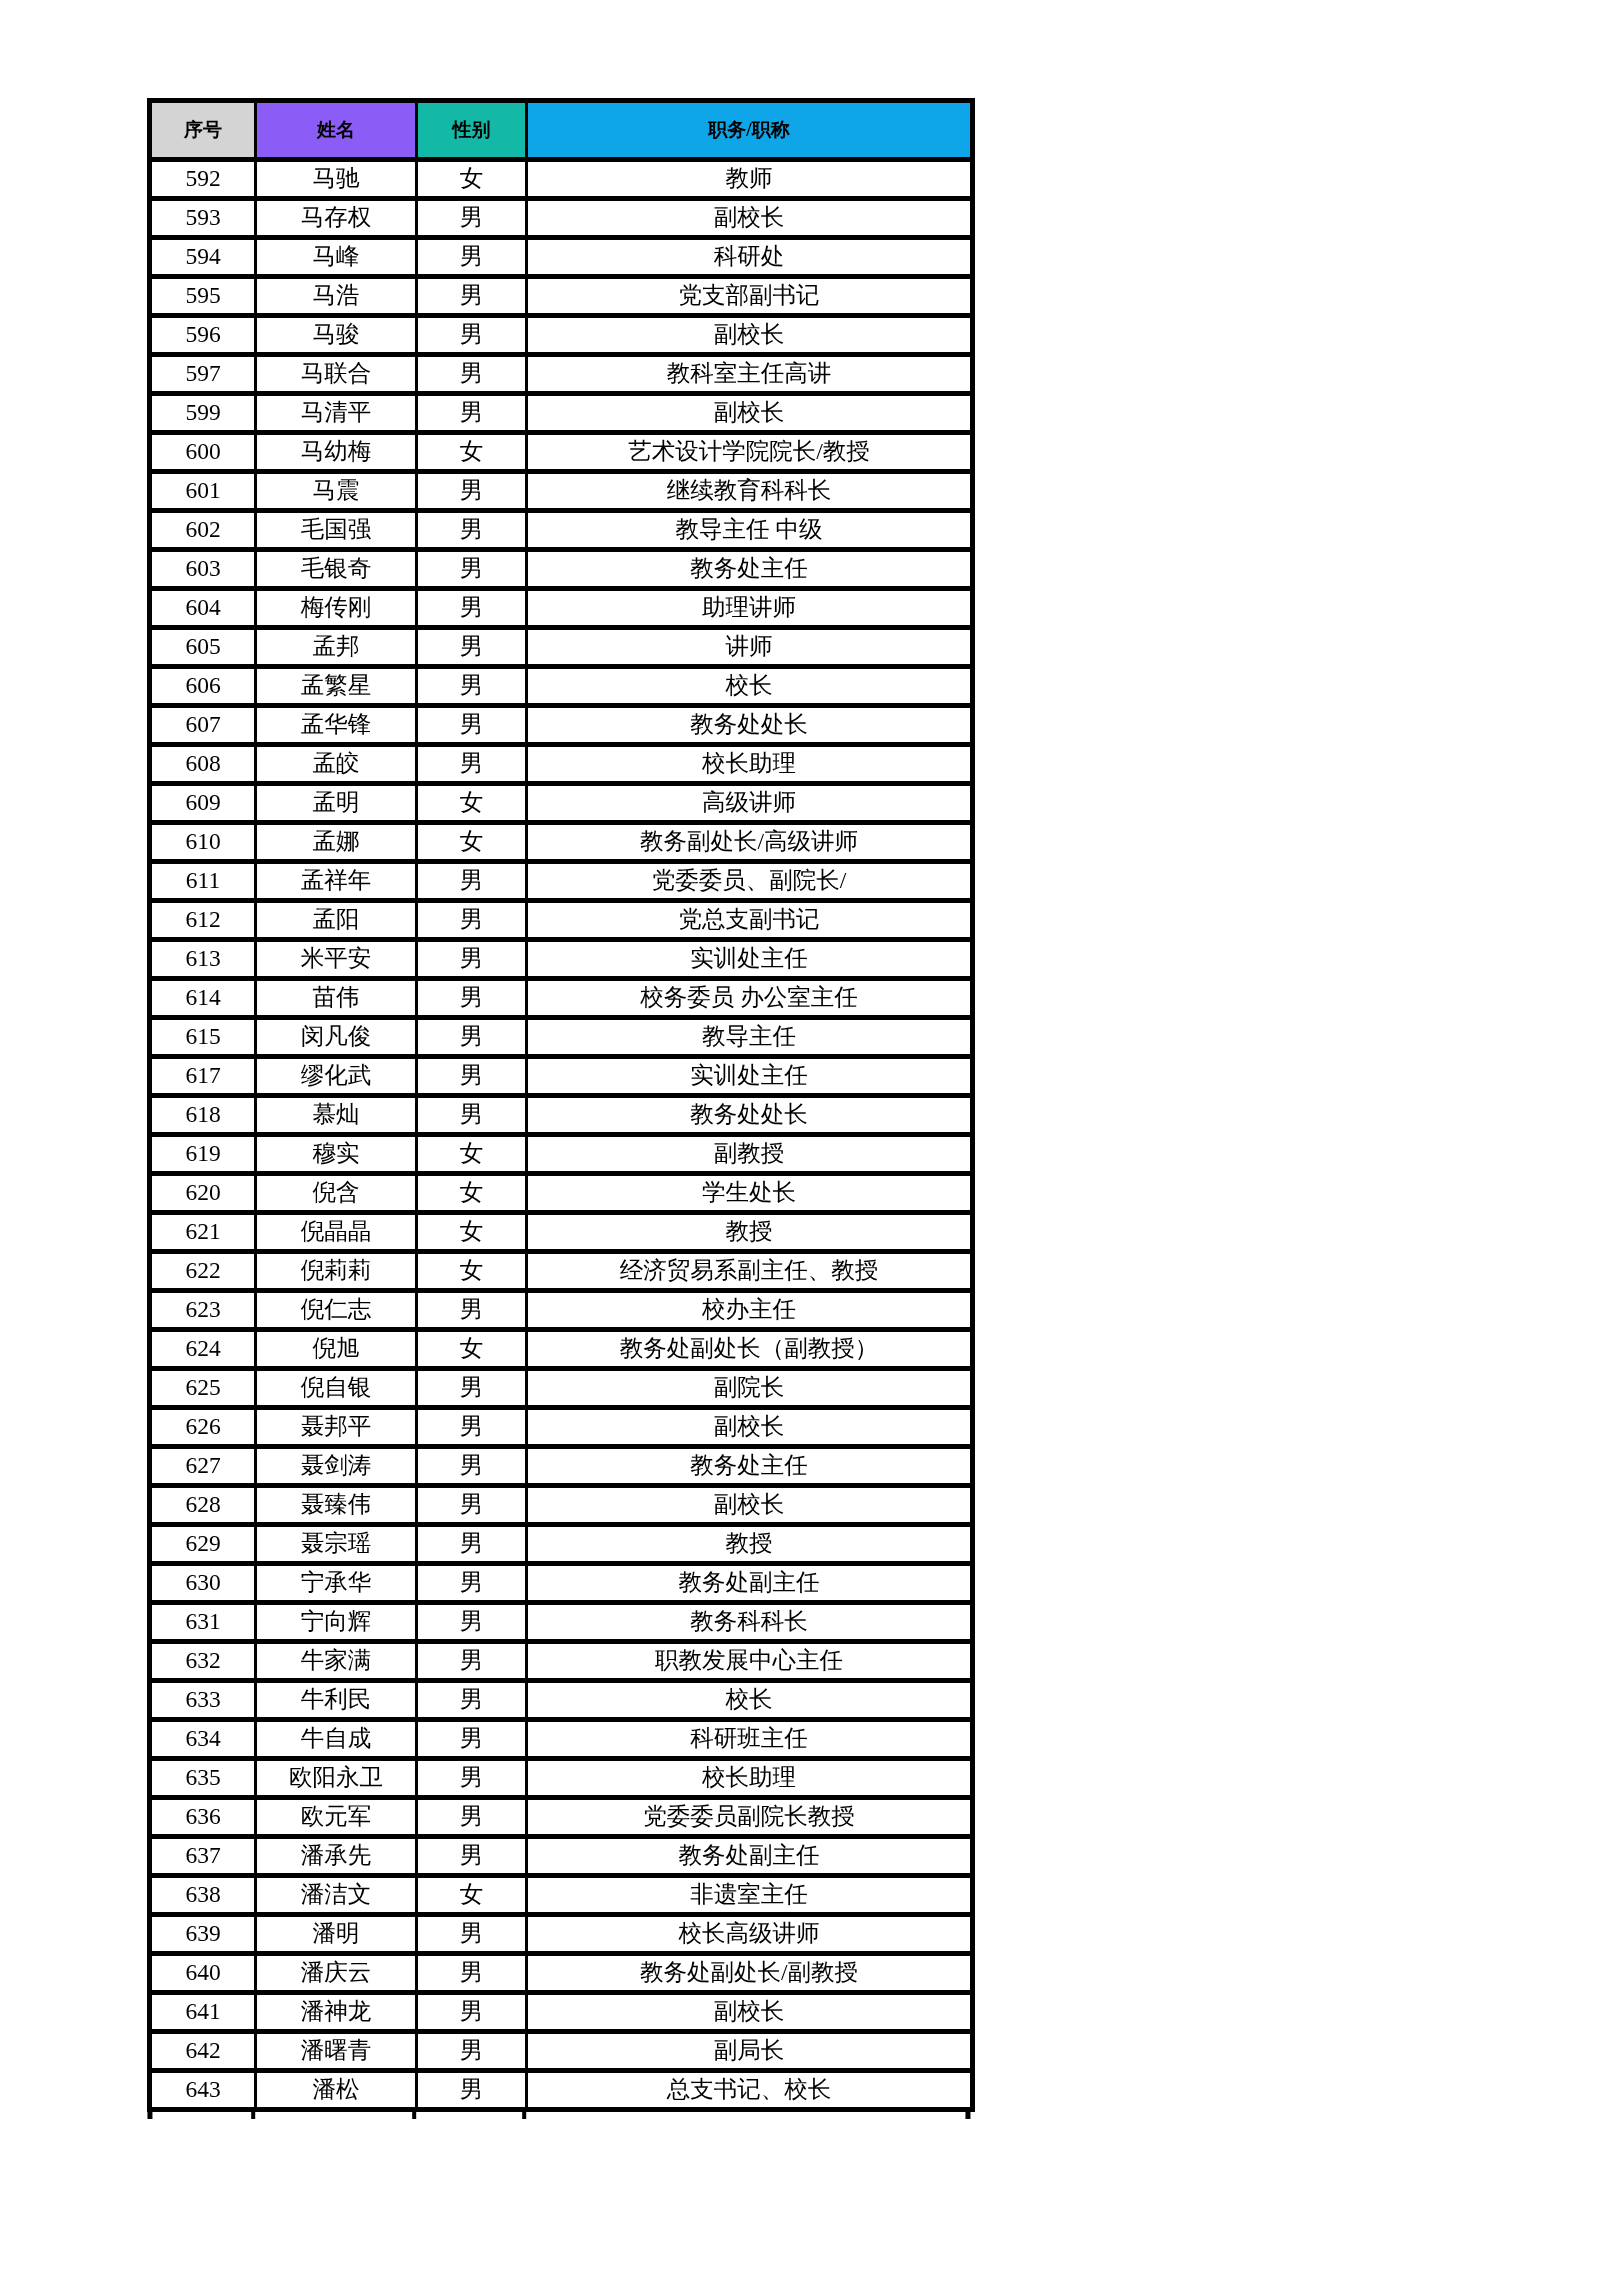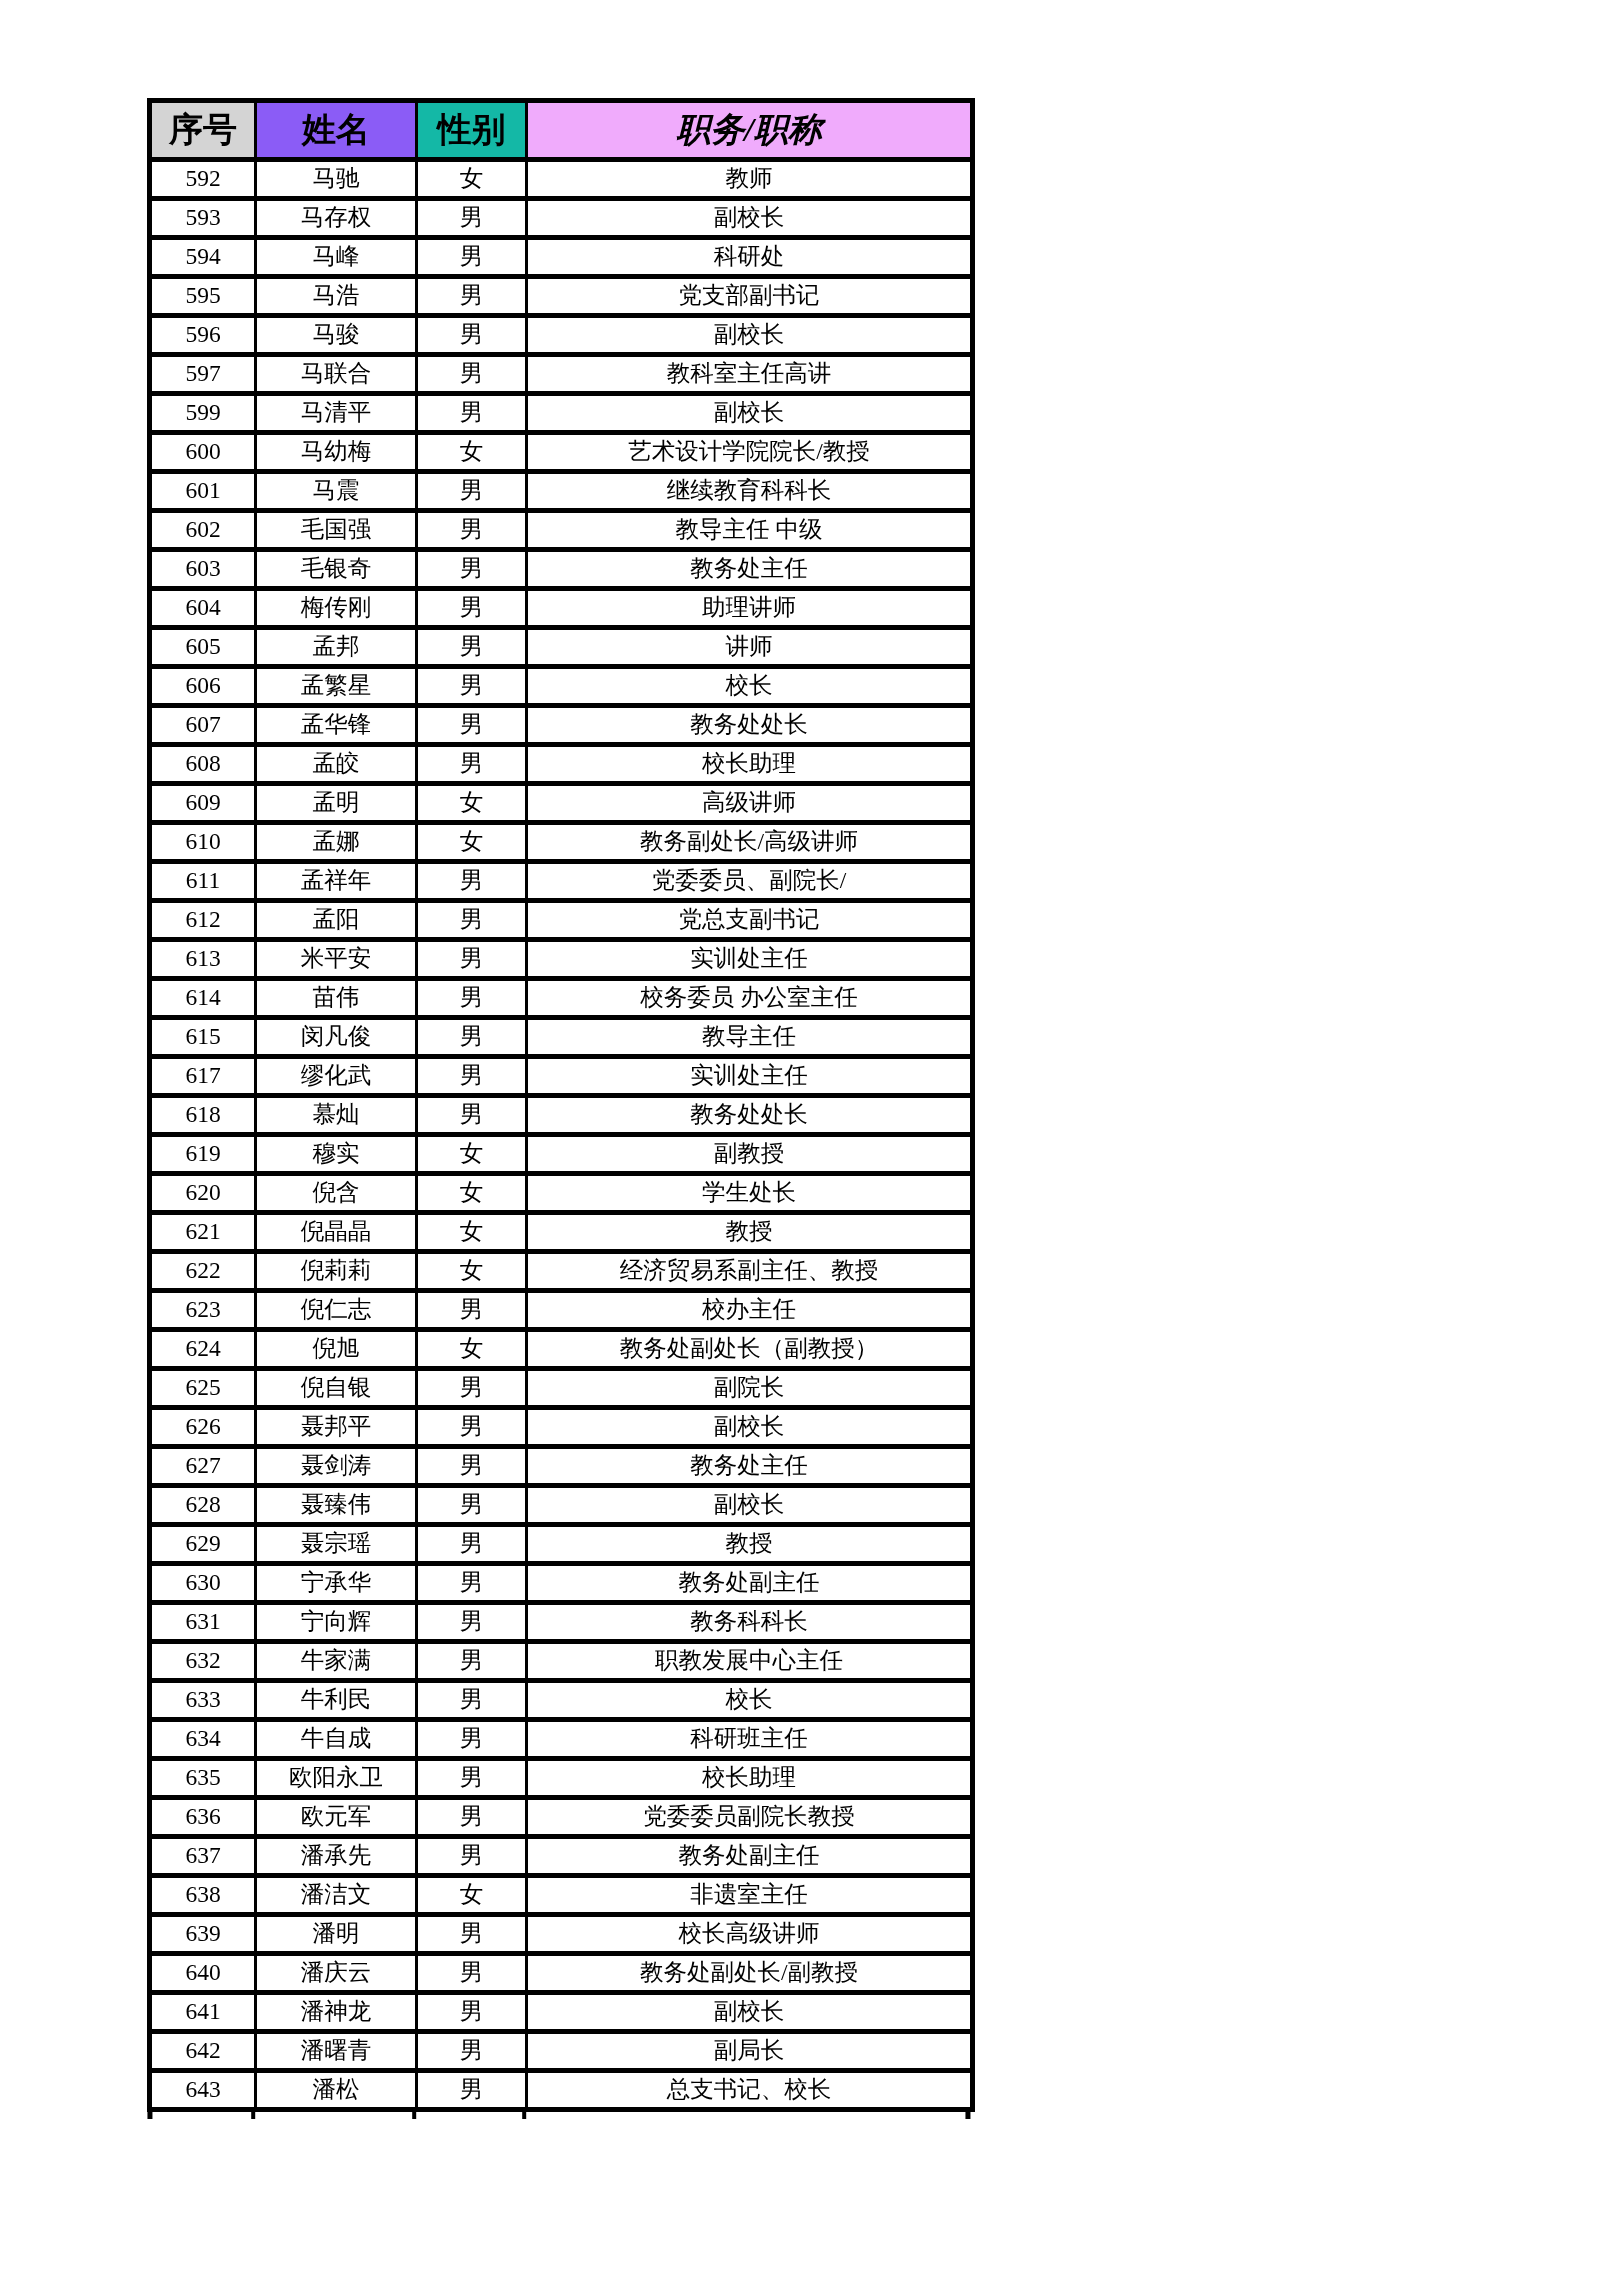--- a/index.html
+++ b/index.html
@@ -35,21 +35,21 @@
     border-top: 5.1px solid #000000;
     border-bottom: 5.1px solid #000000;
     padding: 0;
     text-align: center;
     vertical-align: middle;
     overflow: hidden;
     white-space: nowrap;
   }
   table.roster th {
     height: 54px;
-    font-size: 34px;
+    font-size: 19px;
     font-weight: bold;
     background: #d4d4d4;
   }
   table.roster td {
     height: 34px;
     font-size: 23.5px;
     font-weight: normal;
     line-height: 1;
     background: #ffffff;
   }
@@ -79,21 +79,21 @@
         <col style="width:106px">
         <col style="width:161px">
         <col style="width:110px">
         <col style="width:446px">
       </colgroup>
       <thead>
         <tr>
           <th style="background: rgb(212, 212, 212);">序号</th>
           <th style="background: #8b5cf6;">姓名</th>
           <th style="background: #14b8a6;">性别</th>
-          <th style="background: #f0abfc; font-style: italic;">职务/职称</th>
+          <th style="background: #0ea5e9;">职务/职称</th>
         </tr>
       </thead>
       <tbody>
           <tr>
             <td>592</td>
             <td>马驰</td>
             <td>女</td>
             <td>教师</td>
           </tr>
           <tr>

